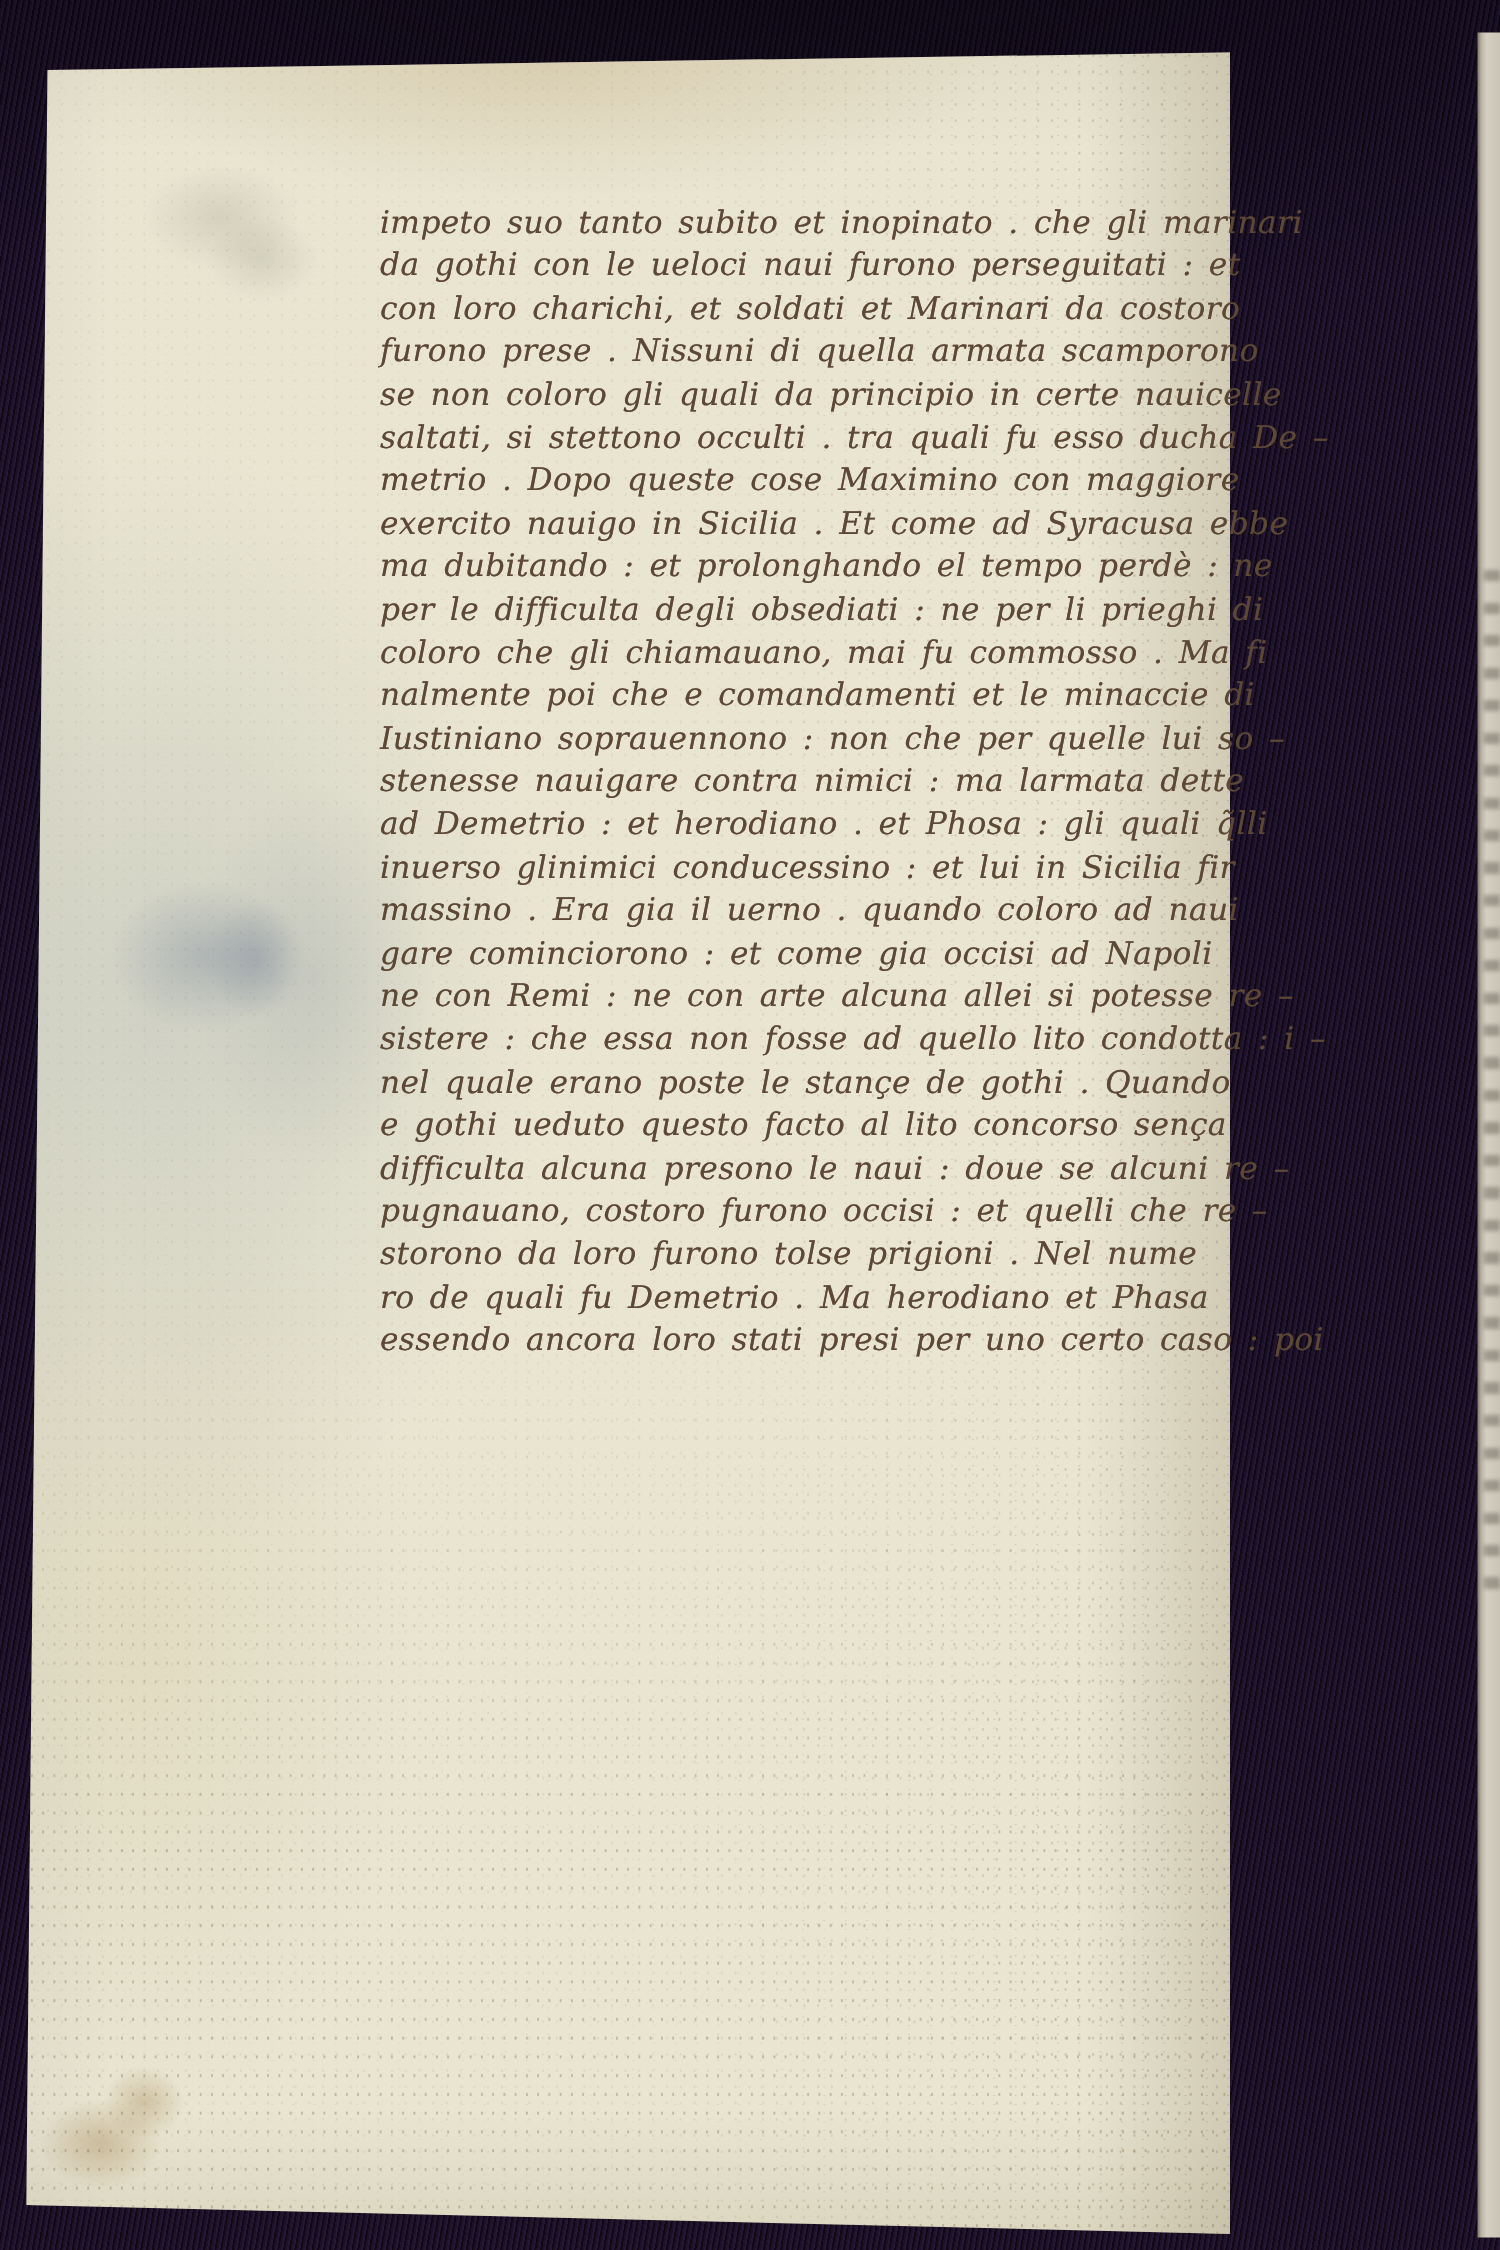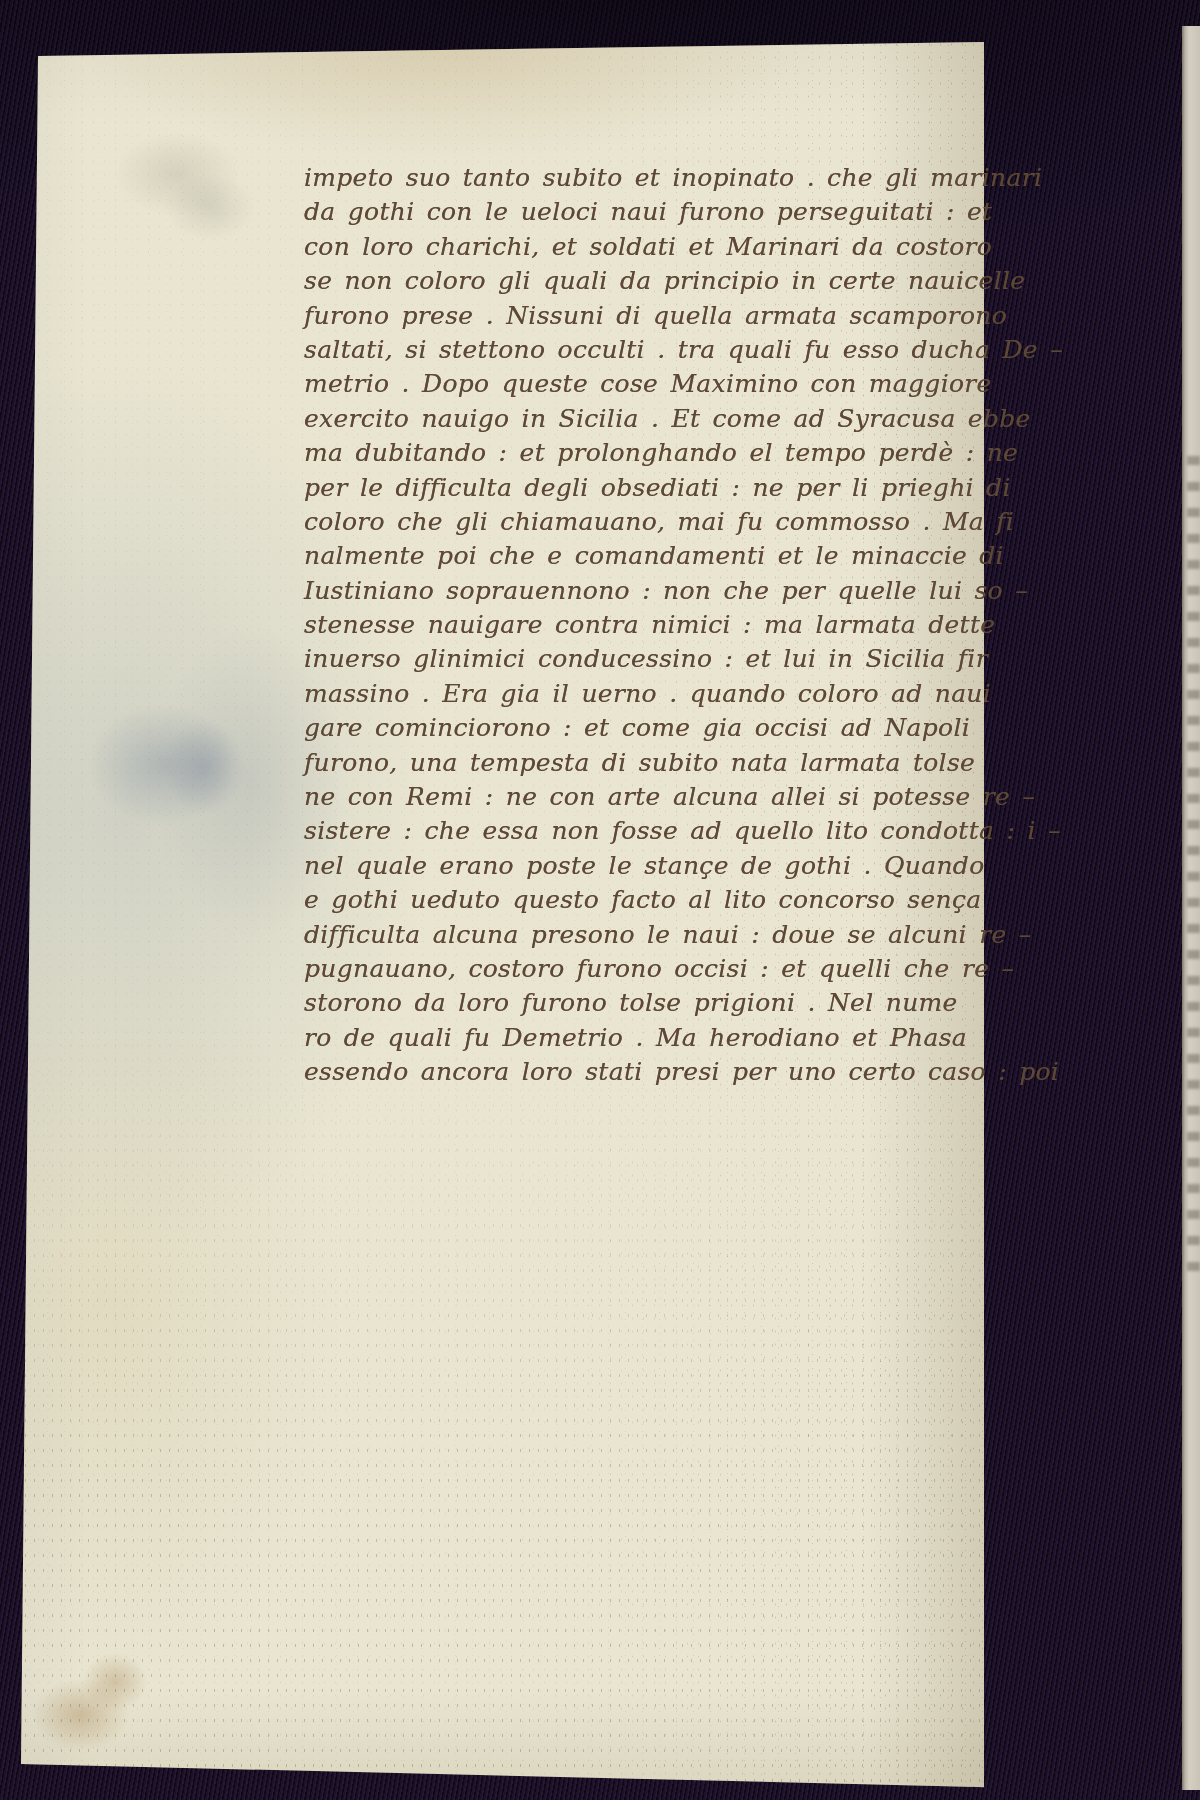--- a/index.html
+++ b/index.html
@@ -82,35 +82,35 @@
     <div class="stain blue"></div>
     <div class="stain brown"></div>
     <div class="stain topsmudge"></div>
     <div class="speckle s1"></div>
     <div class="speckle s2"></div>
 
     <div class="text-block">
       <div class="line">impeto suo tanto subito et inopinato . che gli marinari</div>
       <div class="line">da gothi con le ueloci naui furono perseguitati : et</div>
       <div class="line">con loro charichi, et soldati et Marinari da costoro</div>
+      <div class="line">furono prese . Nissuni di quella armata scamporono</div>
       <div class="line">se non coloro gli quali da principio in certe nauicelle</div>
-      <div class="line">furono prese . Nissuni di quella armata scamporono</div>
       <div class="line">saltati, si stettono occulti . tra quali fu esso ducha De –</div>
       <div class="line">metrio . Dopo queste cose Maximino con maggiore</div>
       <div class="line">exercito nauigo in Sicilia . Et come ad Syracusa ebbe</div>
       <div class="line">ma dubitando : et prolonghando el tempo perdè : ne</div>
       <div class="line">per le difficulta degli obsediati : ne per li prieghi di</div>
       <div class="line">coloro che gli chiamauano, mai fu commosso . Ma fi</div>
       <div class="line">nalmente poi che e comandamenti et le minaccie di</div>
       <div class="line">Iustiniano soprauennono : non che per quelle lui so –</div>
       <div class="line">stenesse nauigare contra nimici : ma larmata dette</div>
+      <div class="line">ad Demetrio : et herodiano . et Phosa : gli quali q̃lli</div>
       <div class="line">inuerso glinimici conducessino : et lui in Sicilia fir</div>
       <div class="line">massino . Era gia il uerno . quando coloro ad naui</div>
       <div class="line">gare cominciorono : et come gia occisi ad Napoli</div>
-      <div class="line">furono, una tempesta di subito nata larmata tolse</div>
       <div class="line">ne con Remi : ne con arte alcuna allei si potesse re –</div>
       <div class="line">sistere : che essa non fosse ad quello lito condotta : i –</div>
       <div class="line">nel quale erano poste le stançe de gothi . Quando</div>
       <div class="line">e gothi ueduto questo facto al lito concorso sença</div>
       <div class="line">difficulta alcuna presono le naui : doue se alcuni re –</div>
       <div class="line">pugnauano, costoro furono occisi : et quelli che re –</div>
       <div class="line">storono da loro furono tolse prigioni . Nel nume</div>
       <div class="line">ro de quali fu Demetrio . Ma herodiano et Phasa</div>
       <div class="line">essendo ancora loro stati presi per uno certo caso : poi</div>
     </div>

